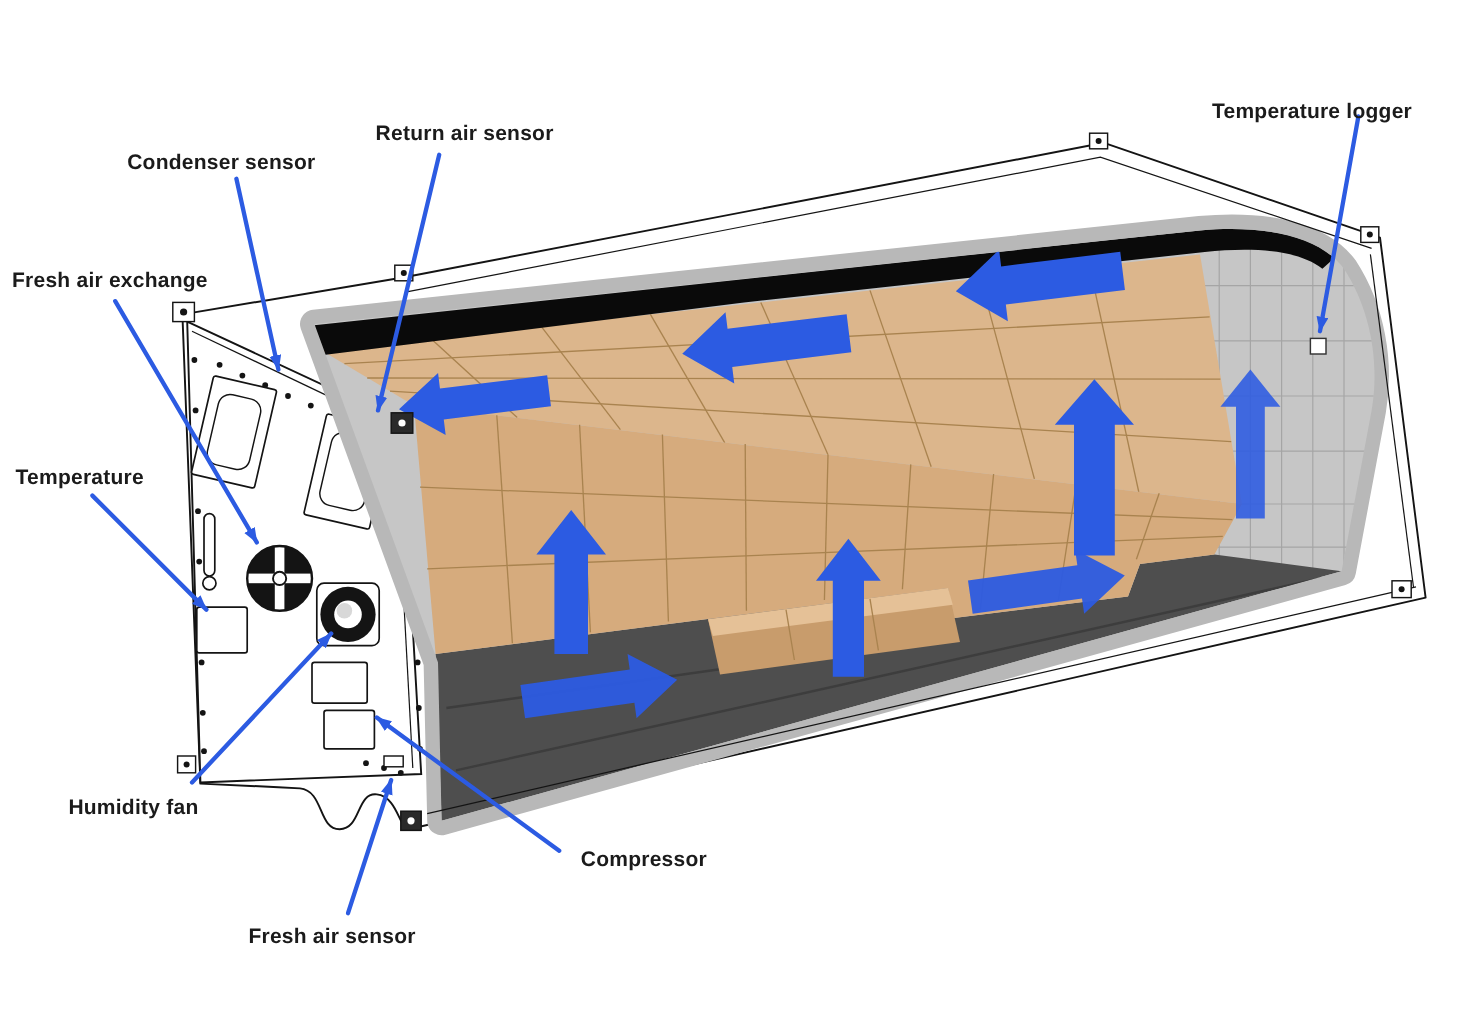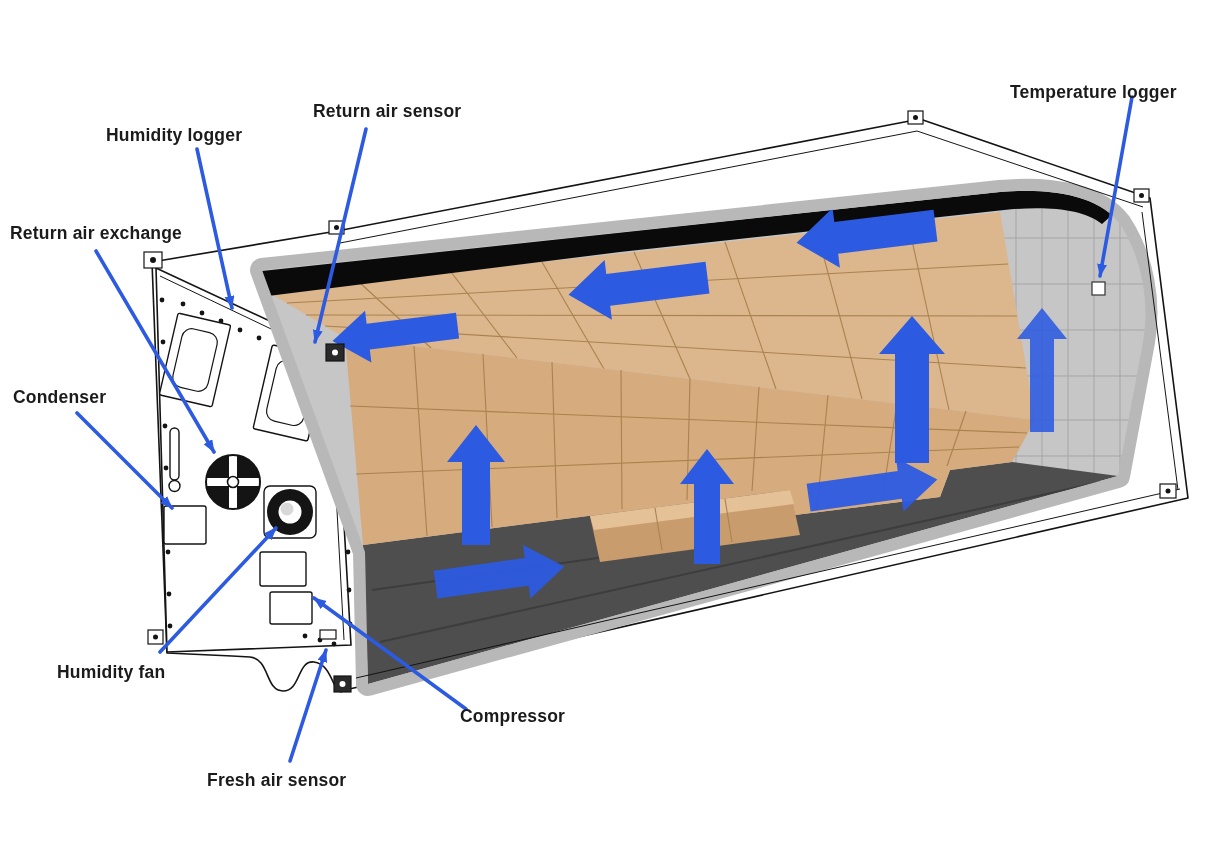--- a/index.html
+++ b/index.html
@@ -223,19 +223,19 @@
     <path d="M366,129 L315,342" marker-end="url(#ah)"></path>
     <path d="M96,251 L214,452" marker-end="url(#ah)"></path>
     <path d="M77,413 L172,508" marker-end="url(#ah)"></path>
     <path d="M160,652 L276,528" marker-end="url(#ah)"></path>
     <path d="M466,709 L314,598" marker-end="url(#ah)"></path>
     <path d="M290,761 L326,650" marker-end="url(#ah)"></path>
   </g>
 </svg>
 
 <div class="label" style="left:1010px;top:70px;width:192px;text-align:left;margin-top:12px;">Temperature logger</div>
-<div class="label" style="left:106px;top:125px;">Humidity logger</div>
+<div class="label" style="left:106px;top:125px;">Condenser sensor</div>
 <div class="label" style="left:313px;top:101px;text-align:right;">Return air sensor</div>
-<div class="label" style="left:10px;top:223px;">Return air exchange</div>
-<div class="label" style="left:13px;top:387px;">Condenser</div>
+<div class="label" style="left:10px;top:223px;">Fresh air exchange</div>
+<div class="label" style="left:13px;top:387px;">Temperature</div>
 <div class="label" style="left:57px;top:662px;">Humidity fan</div>
-<div class="label" style="left:460px;top:706px;">Compressor</div>
+<div class="label" style="left:484px;top:706px;">Compressor</div>
 <div class="label" style="left:207px;top:770px;">Fresh air sensor</div>
 
 </body></html>

